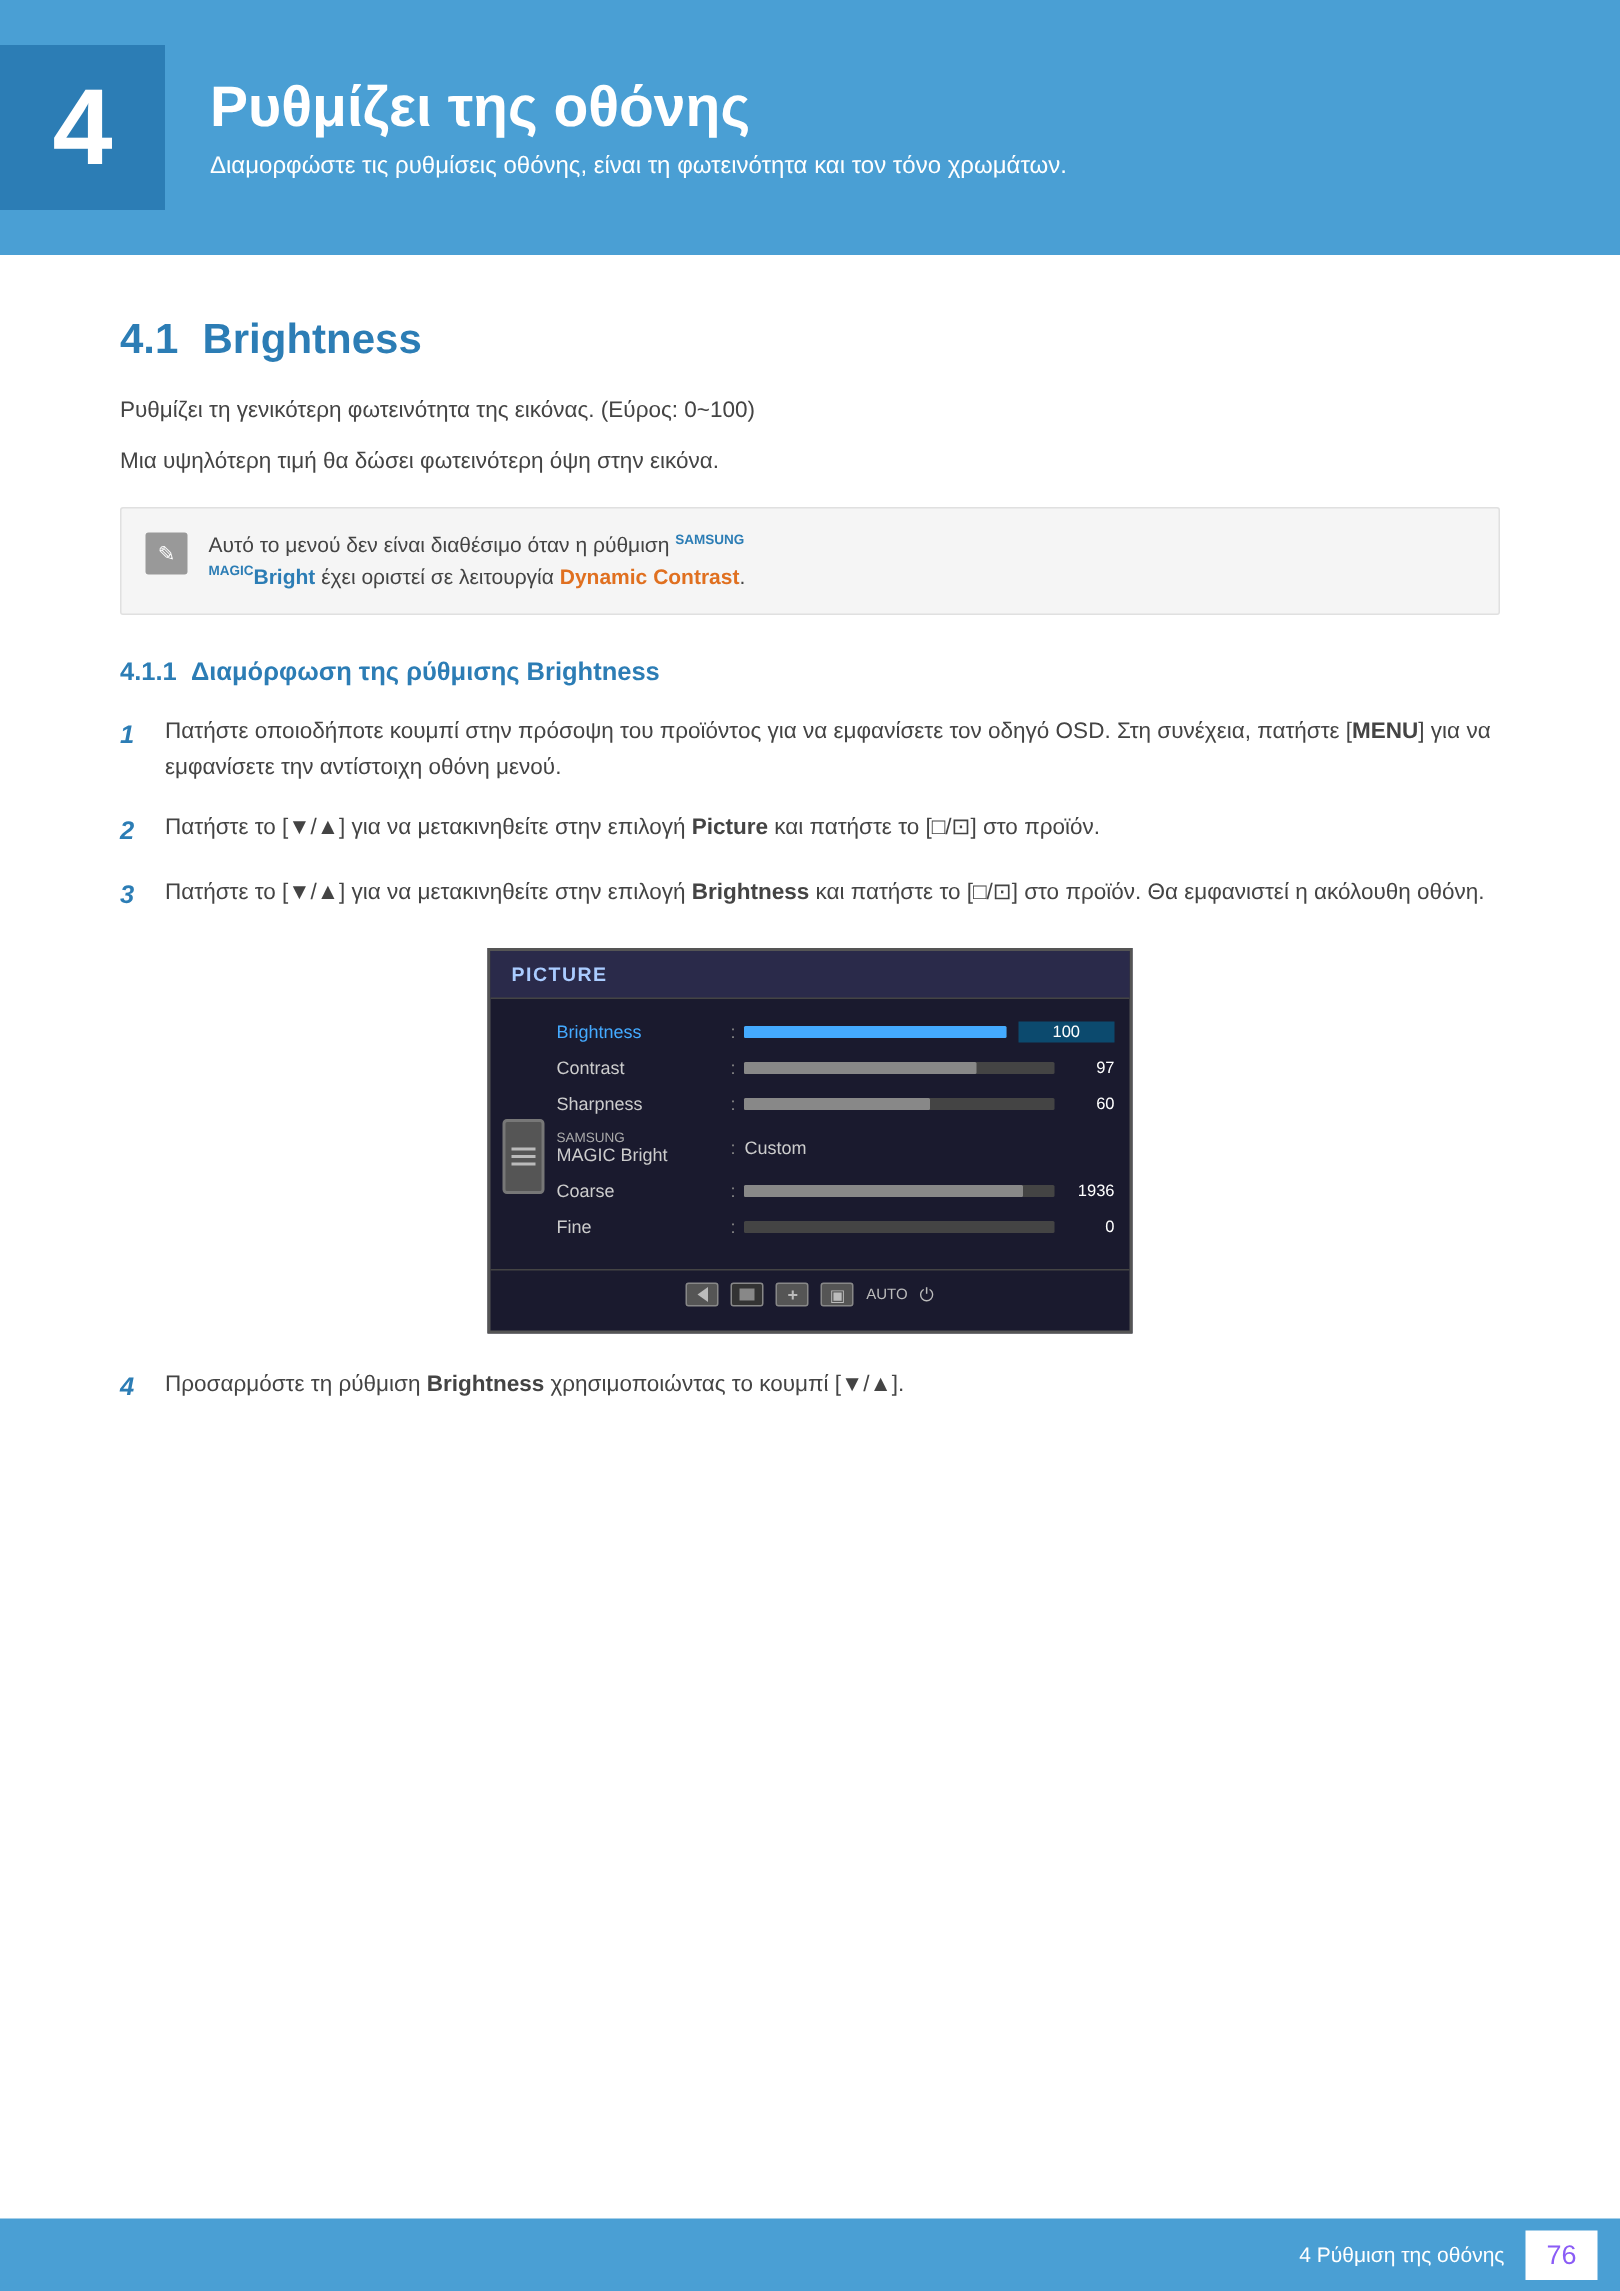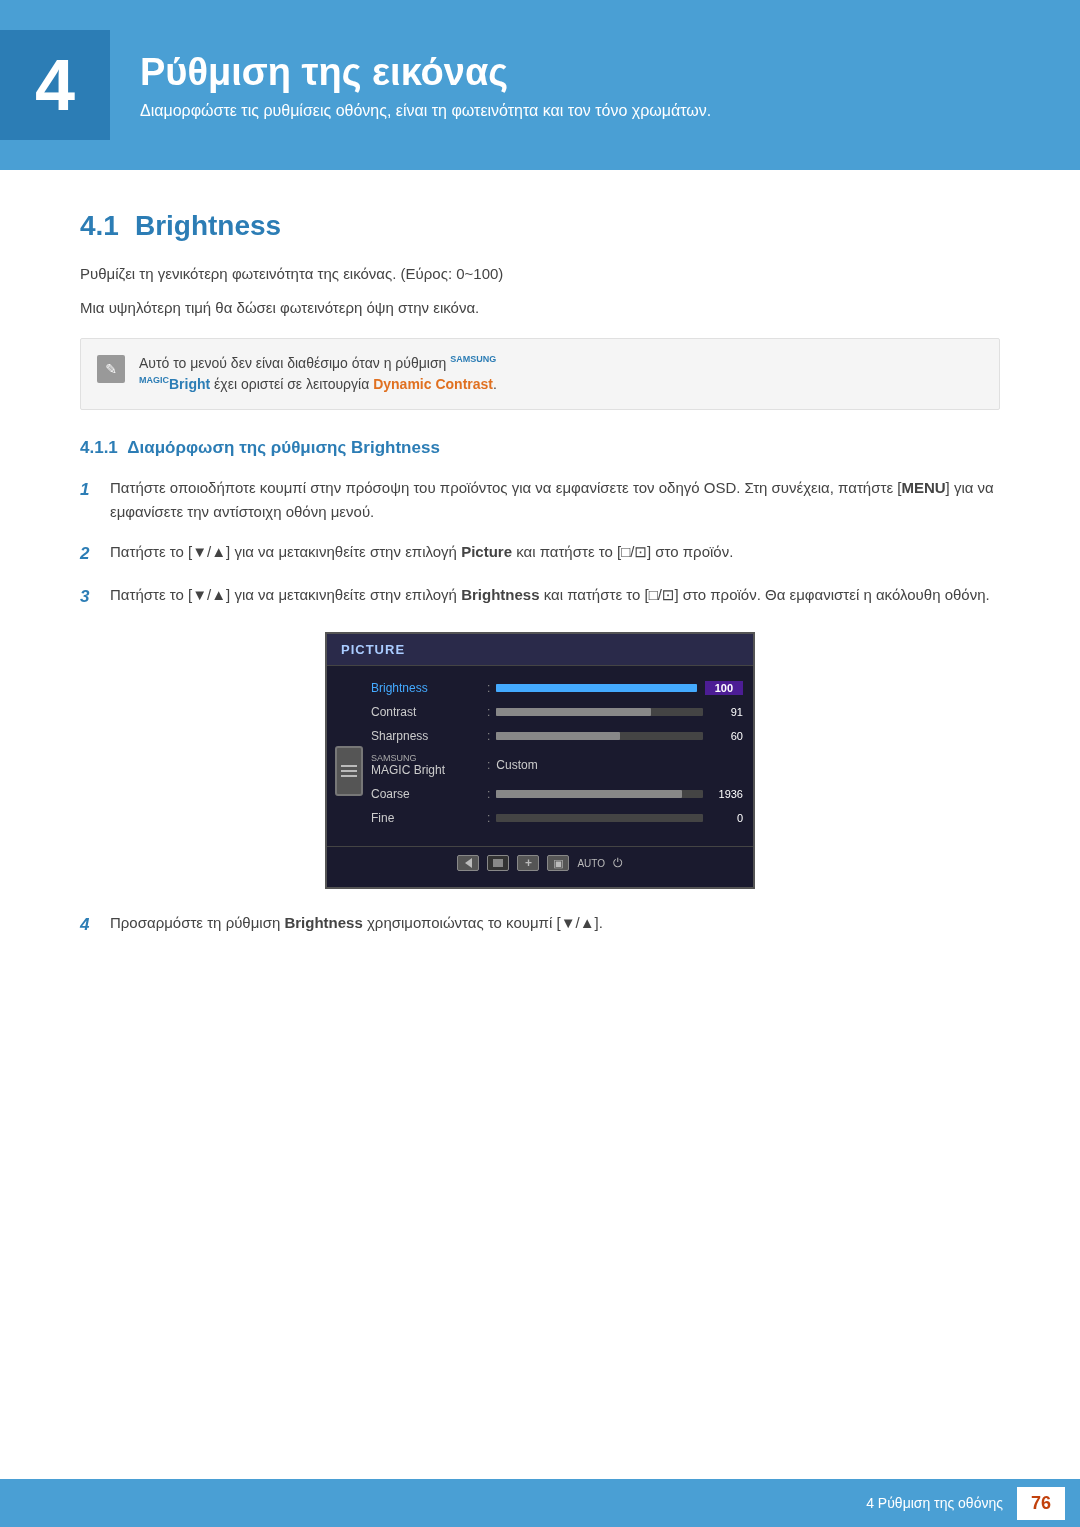--- a/index.html
+++ b/index.html
@@ -282,25 +282,25 @@
     }
 
     .osd-value {
       color: #fff;
       font-size: 11px;
       width: 32px;
       text-align: right;
     }
 
     .osd-value-box {
-      background: #4c1d95;
+      background: #0c4a6e;
       color: #fff;
       font-size: 11px;
-      padding: 1px 10px;
-      font-weight: bold;
+      padding: 1px 23px;
+      font-weight: normal;
     }
 
     .osd-text-value {
       color: #ccc;
       font-size: 12px;
     }
 
     
     .osd-toolbar {
       display: flex;
@@ -358,36 +358,36 @@
       padding: 0 15px;
     }
 
     .footer-text {
       color: #fff;
       font-size: 14px;
     }
 
     .footer-page {
       background: #fff;
-      color: #c2410c;
+      color: #8b5cf6;
       font-size: 18px;
-      font-weight: bold;
+      font-weight: normal;
       padding: 6px 14px;
       margin-left: 14px;
     }
   </style>
 </head>
 <body>
 
 <div class="chapter-header">
   <div class="chapter-number-box">
     <span class="chapter-number">4</span>
   </div>
   <div>
-    <div class="chapter-title">Ρύθμιση της εικόνας</div>
+    <div class="chapter-title">Ρυθμίζει της οθόνης</div>
     <div class="chapter-subtitle">Διαμορφώστε τις ρυθμίσεις οθόνης, είναι τη φωτεινότητα και τον τόνο χρωμάτων.</div>
   </div>
 </div>
 
 <div class="content">
 
   <div class="section-heading">
     <span class="section-number">4.1</span>
     <span class="section-title">Brightness</span>
   </div>
@@ -456,21 +456,21 @@
             </div>
           </div>
 
           <div class="osd-row">
             <span class="osd-label">Contrast</span>
             <span class="osd-separator">:</span>
             <div class="osd-bar-container">
               <div class="osd-bar-bg">
                 <div class="osd-bar-fill normal-bar" style="width:75%;"></div>
               </div>
-              <span class="osd-value">91</span>
+              <span class="osd-value">97</span>
             </div>
           </div>
 
           <div class="osd-row">
             <span class="osd-label">Sharpness</span>
             <span class="osd-separator">:</span>
             <div class="osd-bar-container">
               <div class="osd-bar-bg">
                 <div class="osd-bar-fill normal-bar" style="width:60%;"></div>
               </div>

